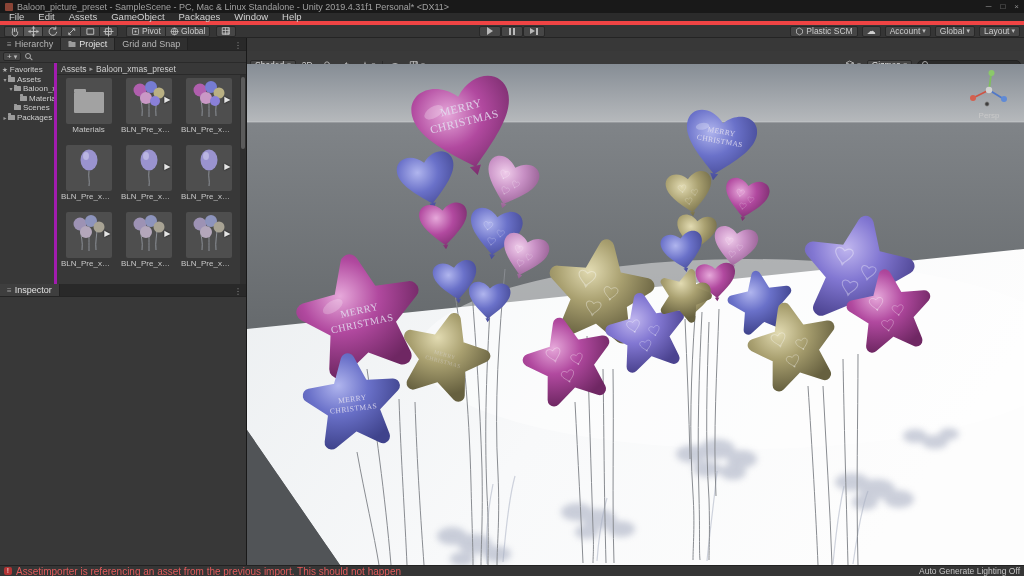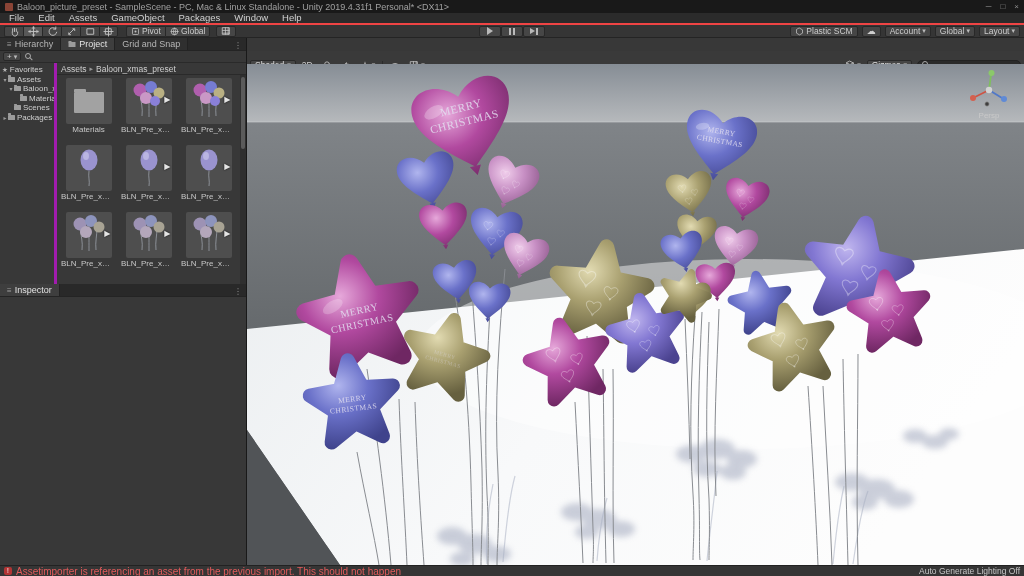--- a/index.html
+++ b/index.html
@@ -7,21 +7,21 @@
   body{font-family:"Liberation Sans",sans-serif}
   .app{position:relative;width:1024px;height:576px;background:#383838;overflow:hidden;color:#ccc;user-select:none}
 
   
   .titlebar{position:absolute;top:0;left:0;right:0;height:13px;background:#191919;display:flex;align-items:center;padding:0 5px;gap:4px}
   .unity-ico{width:8px;height:8px;background:#8a4436;border-radius:1px;flex:none}
   .title-text{font-size:9px;color:#a0a0a0;white-space:nowrap;overflow:hidden}
   .win-controls{margin-left:auto;display:flex;gap:9px;font-size:8px;color:#8f8f8f}
 
   
-  .menubar{position:absolute;top:13px;left:0;right:0;height:12px;background:#2b2b2b;display:flex;align-items:center;padding:0 2px;border-bottom:2px solid #ef4444}
+  .menubar{position:absolute;top:13px;left:0;right:0;height:12px;background:#2b2b2b;display:flex;align-items:center;padding:0 2px;border-bottom:4px solid #ef4444}
   .menu-item{font-size:9.5px;color:#d2d2d2;padding:0 7px;line-height:12px}
 
   
   .toolbar{position:absolute;top:25px;left:0;right:0;height:13px;background:#353535;border-bottom:1px solid #242424;display:flex;align-items:center;padding:0 4px}
   .tbtn{height:11px;background:#464646;border:1px solid #282828;display:flex;align-items:center;justify-content:center;padding:0 4px;color:#ccc;font-size:8.5px;gap:2px;border-radius:2px;white-space:nowrap}
   .tools{display:flex;margin-right:8px}
   .tools .tbtn{width:19px;padding:0;border-radius:0;border-right-width:0}
   .tools .tbtn:first-child{border-radius:2px 0 0 2px}
   .tools .tbtn:last-child{border-right-width:1px;border-radius:0 2px 2px 0}
   .tbtn.active{background:#585858}

